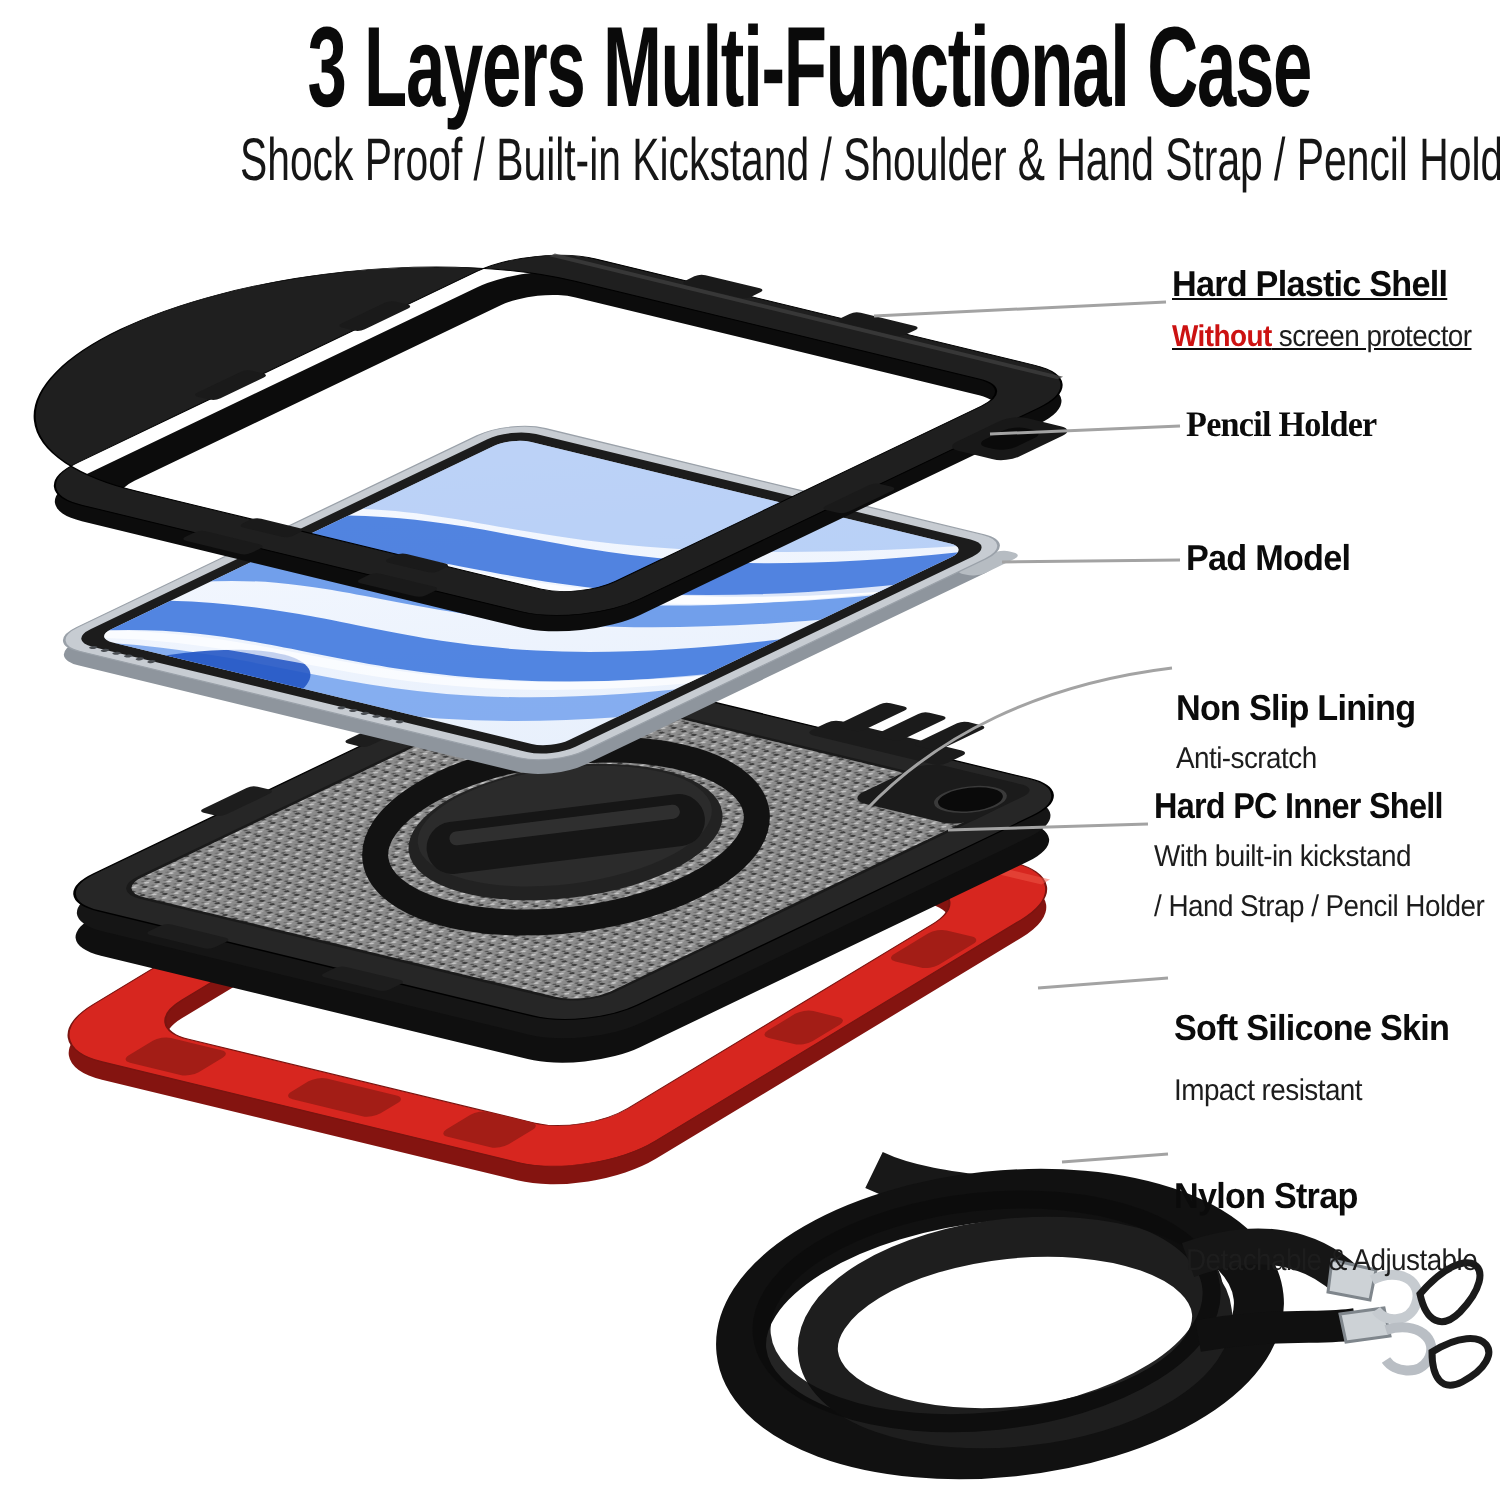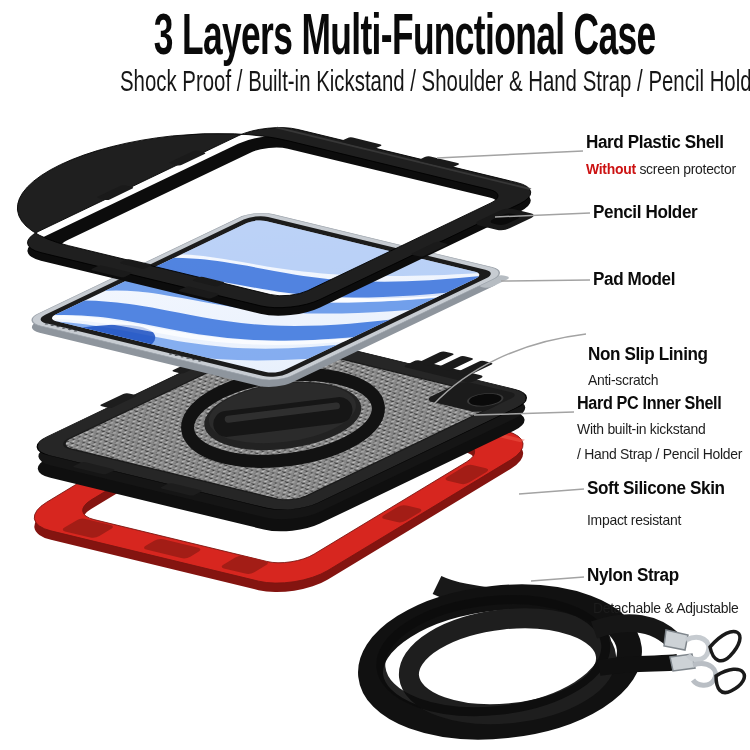--- a/index.html
+++ b/index.html
@@ -20,27 +20,27 @@
   .callout{position:absolute;}
   .callout h3{
     margin:0;font-size:18px;font-weight:bold;line-height:1.05;white-space:nowrap;
     letter-spacing:-.4px;transform:scaleX(.95);transform-origin:0 0;color:#0b0b0b;
   }
   .callout .sub{
     margin:0;font-size:15px;line-height:1.18;white-space:nowrap;color:#1d1d1d;
     letter-spacing:-.3px;transform:scaleX(.93);transform-origin:0 0;
   }
   .accent{color:#cc1212;font-weight:bold;}
-  .c0{top:133px;left:586px;} .c0 .sub{margin-top:8px;}
-  .c1{top:203px;left:593px;}
+  .c0{top:133px;left:586px;text-decoration:underline;} .c0 .sub{margin-top:8px;}
+  .c1{top:203px;left:593px;font-family:Liberation Serif, serif;}
   .c2{top:270px;left:593px;text-align:center;}
   .c3{top:325px;left:588px;margin-top:20px;} .c3 .sub{margin-top:7px;}
   .c4{top:394px;left:577px;} .c4 h3{transform:scaleX(.9);} .c4 .sub{margin-top:7px;}
-  .c5{top:479px;left:587px;} .c5 .sub{margin-top:13px;}
-  .c6{top:566px;left:587px;} .c6 .sub{margin-top:14px;margin-left:6px;}
+  .c5{top:505px;left:587px;} .c5 .sub{margin-top:13px;}
+  .c6{top:589px;left:587px;} .c6 .sub{margin-top:14px;margin-left:6px;}
 </style>
 </head>
 <body>
 
 <svg class="stage" viewBox="0 0 750 750" aria-hidden="true">
   <defs>
     <linearGradient id="sg" x1="0" y1="0" x2="1" y2="1">
       <stop offset="0" stop-color="#f6f9ff"></stop>
       <stop offset="1" stop-color="#e8f0fc"></stop>
     </linearGradient>

